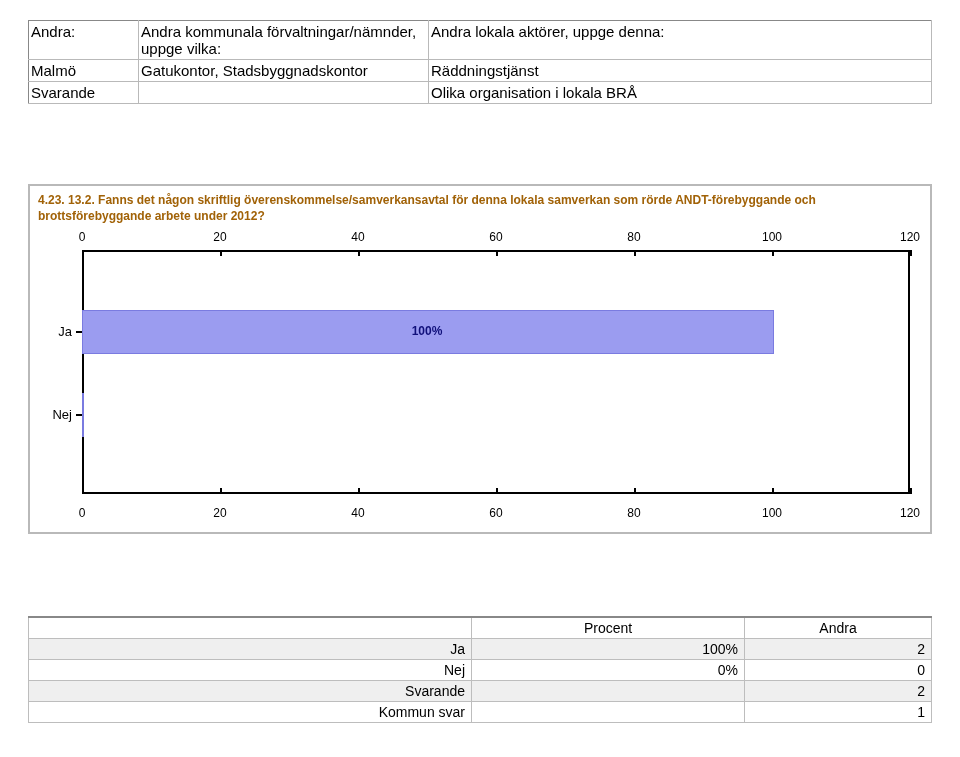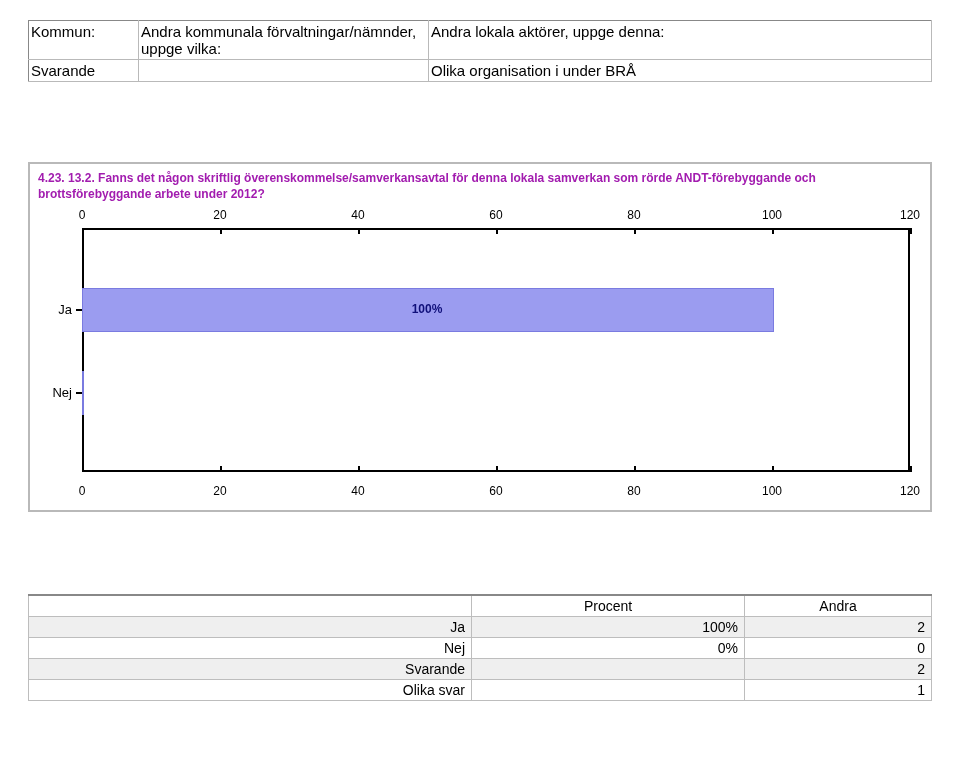--- a/index.html
+++ b/index.html
@@ -34,21 +34,21 @@
   .chart-box {
     margin-top: 80px;
     border: 2px solid #b9b9b9;
     background: #fff;
     padding: 6px 8px 4px 8px;
   }
   .chart-title {
     font-family: Verdana, Geneva, sans-serif;
     font-size: 12px;
     font-weight: bold;
-    color: #a21caf;
+    color: #a16207;
     line-height: 1.35;
     margin-bottom: 4px;
   }
   .chart-area {
     position: relative;
     width: 100%;
     height: 300px;
     font-family: Verdana, Geneva, sans-serif;
     font-size: 11px;
     color: #000;
@@ -144,28 +144,33 @@
 <body>
 
 <table class="t1">
   <colgroup>
       <col class="c-kom">
       <col class="c-col2">
       <col class="c-col3">
     </colgroup>
   <tbody>
       <tr>
-    <td>Kommun:</td>
+    <td>Andra:</td>
     <td>Andra kommunala förvaltningar/nämnder, uppge vilka:</td>
     <td>Andra lokala aktörer, uppge denna:</td>
   </tr>
   <tr>
+    <td>Malmö</td>
+    <td>Gatukontor, Stadsbyggnadskontor</td>
+    <td>Räddningstjänst</td>
+  </tr>
+  <tr>
     <td>Svarande</td>
     <td></td>
-    <td>Olika organisation i under BRÅ</td>
+    <td>Olika organisation i lokala BRÅ</td>
   </tr>
 </tbody>
   </table>
 
 <div class="chart-box">
   <div class="chart-title">4.23. 13.2. Fanns det någon skriftlig överenskommelse/samverkansavtal för denna lokala samverkan som rörde ANDT-förebyggande och brottsförebyggande arbete under 2012?</div>
   <div class="chart-area">
 
     <div class="ticks-top">
       <span class="tick" style="left:0%">0</span>
@@ -242,18 +247,18 @@
     <td class="lbl">Nej</td>
     <td class="pc">0%</td>
     <td class="cnt">0</td>
   </tr>
   <tr class="alt">
     <td class="lbl">Svarande</td>
     <td class="pc"></td>
     <td class="cnt">2</td>
   </tr>
   <tr>
-    <td class="lbl">Olika svar</td>
+    <td class="lbl">Kommun svar</td>
     <td class="pc"></td>
     <td class="cnt">1</td>
   </tr>
 </tbody>
   </table>
 
 </body></html>

